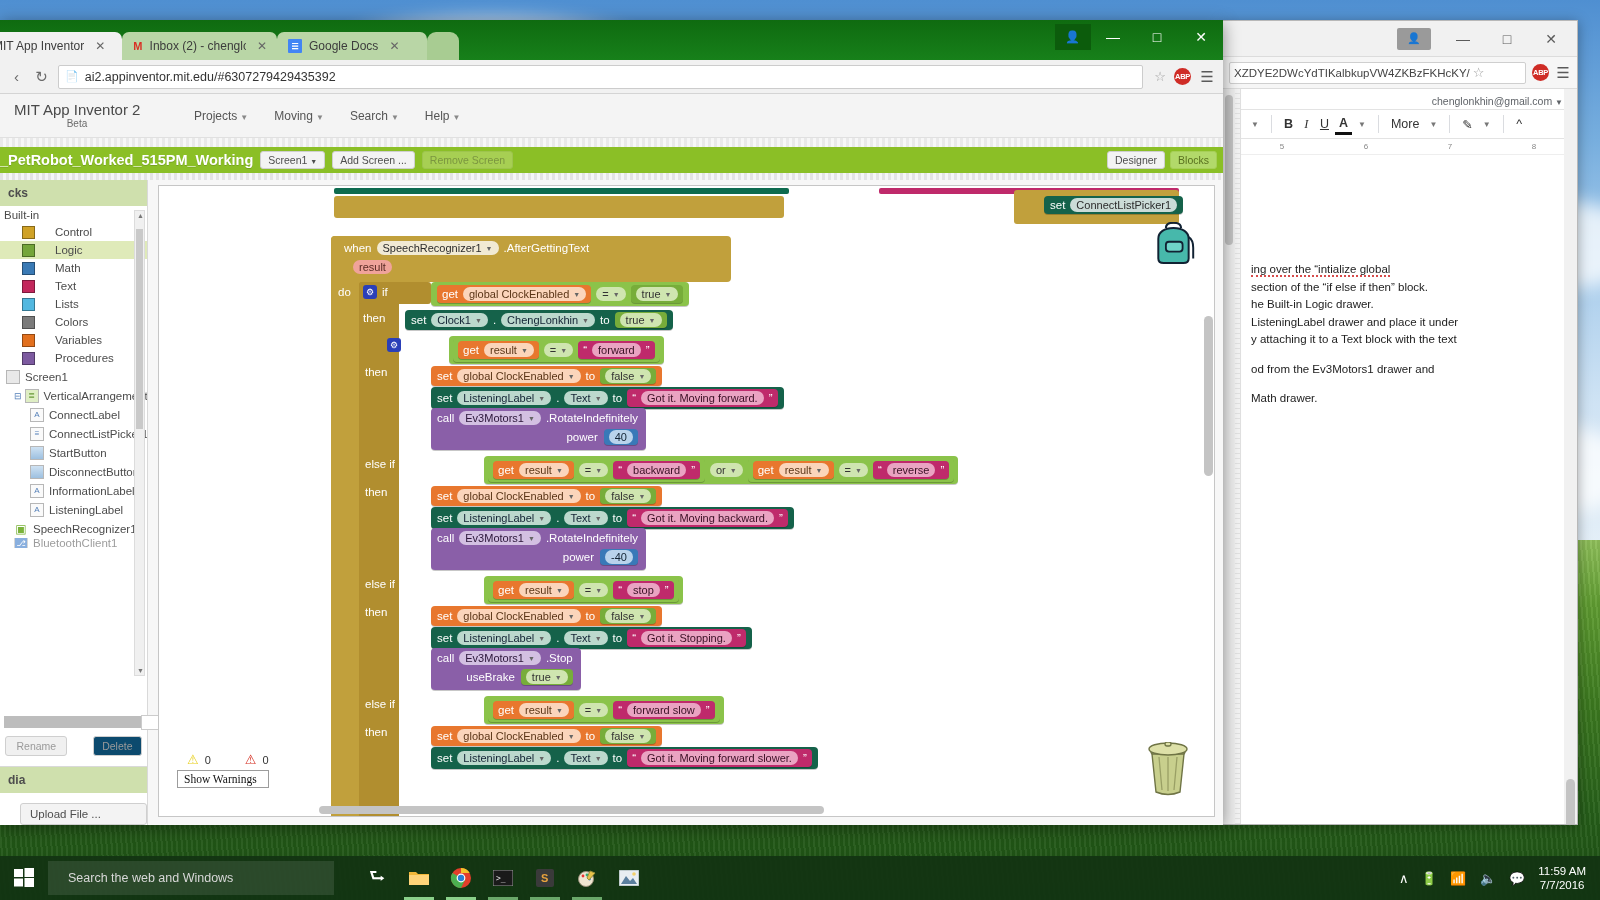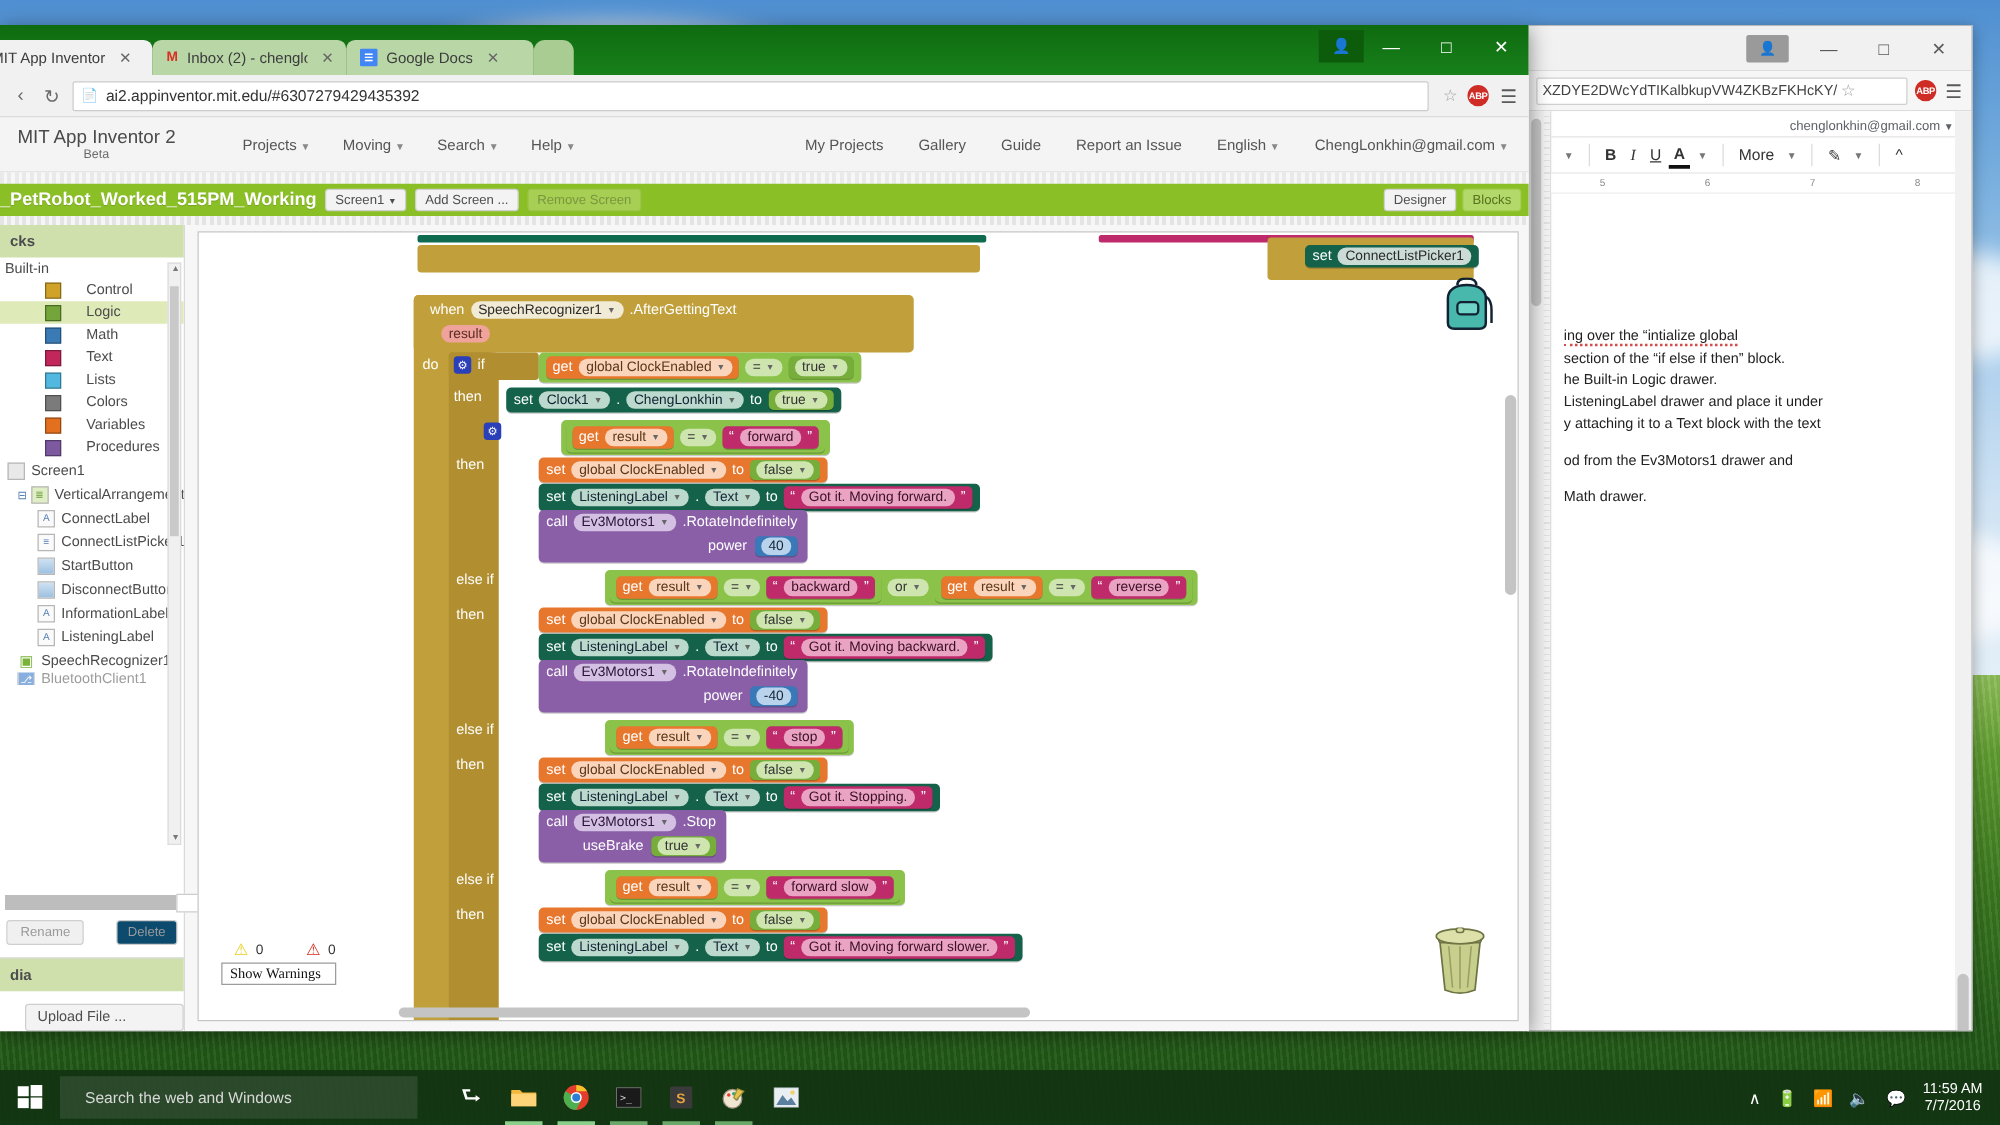--- a/index.html
+++ b/index.html
@@ -141,21 +141,21 @@
   #blocks-tree { flex:1; position:relative; overflow:hidden; font-size:11.5px; color:#4b4b4b; }
   #blocks-tree .scroll { position:absolute; right:2px; top:4px; width:11px; bottom:38px;
      background:#f0f0f0; border:1px solid #dcdcdc;}
   #blocks-tree .scroll .thumb{ position:absolute; left:1px; top:18px; width:7px; height:200px; background:#c9c9c9;}
   #blocks-tree .scroll .up, #blocks-tree .scroll .dn{ position:absolute; left:1px; font-size:7px; color:#777; width:9px; text-align:center;}
   #blocks-tree .scroll .up{top:1px;} #blocks-tree .scroll .dn{bottom:1px;}
   .tree-row { display:flex; align-items:center; gap:5px; padding:2.5px 4px; white-space:nowrap; }
   .tree-row.builtin { padding-left:4px; font-size:11.5px; }
   .tree-row.sel { background:#dfeab9; }
   .swatch { width:13px; height:13px; border:1px solid rgba(0,0,0,.35); flex:0 0 auto; }
-  .tree-indent1 { padding-left:36px;gap:20px; }
+  .tree-indent1 { padding-left:22px;gap:20px; }
   .tree-indent2 { padding-left:14px; }
   .tree-indent3 { padding-left:30px; }
   .micon { width:14px; height:14px; border:1px solid #b7b7b7; background:#fafafa; flex:0 0 auto;
      font-size:8px; color:#5580b8; display:flex; align-items:center; justify-content:center; }
   #tree-hscroll { height:12px; margin:2px 6px 0 4px; background:#bdbdbd; position:relative;}
   #tree-hscroll .right{position:absolute; right:-8px; top:-1px; font-size:8px; color:#444;}
   #tree-hscroll::after{content:""; position:absolute; right:-20px; top:-1px; width:18px; height:13px;
      background:#fff; border:1px solid #ccc;}
   #rename-delete { display:flex; gap:26px; justify-content:center; padding:8px 0 10px;text-align:center; }
   #media-title { background:#cfe0ad; font-size:12px; color:#4d4d4d; font-weight:bold; padding:6px 8px;
@@ -340,28 +340,20 @@
     <div id="ai-logo">
       <div class="l1">MIT App Inventor 2</div>
       <div class="l2">Beta</div>
     </div>
     <div id="ai-menus">
       <div class="m"><span>Projects</span><span class="caret">▼</span></div>
       <div class="m"><span>Moving</span><span class="caret">▼</span></div>
       <div class="m"><span>Search</span><span class="caret">▼</span></div>
       <div class="m"><span>Help</span><span class="caret">▼</span></div>
     </div>
-    <div id="ai-right">
-      <div>My Projects</div>
-      <div>Gallery</div>
-      <div>Guide</div>
-      <div>Report an Issue</div>
-      <div><span>English</span><span class="caret">▼</span></div>
-      <div><span>ChengLonkhin@gmail.com</span><span class="caret">▼</span></div>
-    </div>
   </div>
 
   <div id="ai-strip"></div>
 
   <div id="ai-greenbar">
     <div class="projname">_PetRobot_Worked_515PM_Working</div>
     <div class="gbtn"><span>Screen1</span> <span style="font-size:7px">▼</span></div>
     <div class="gbtn">Add Screen ...</div>
     <div class="gbtn disabled">Remove Screen</div>
     <div class="right">

